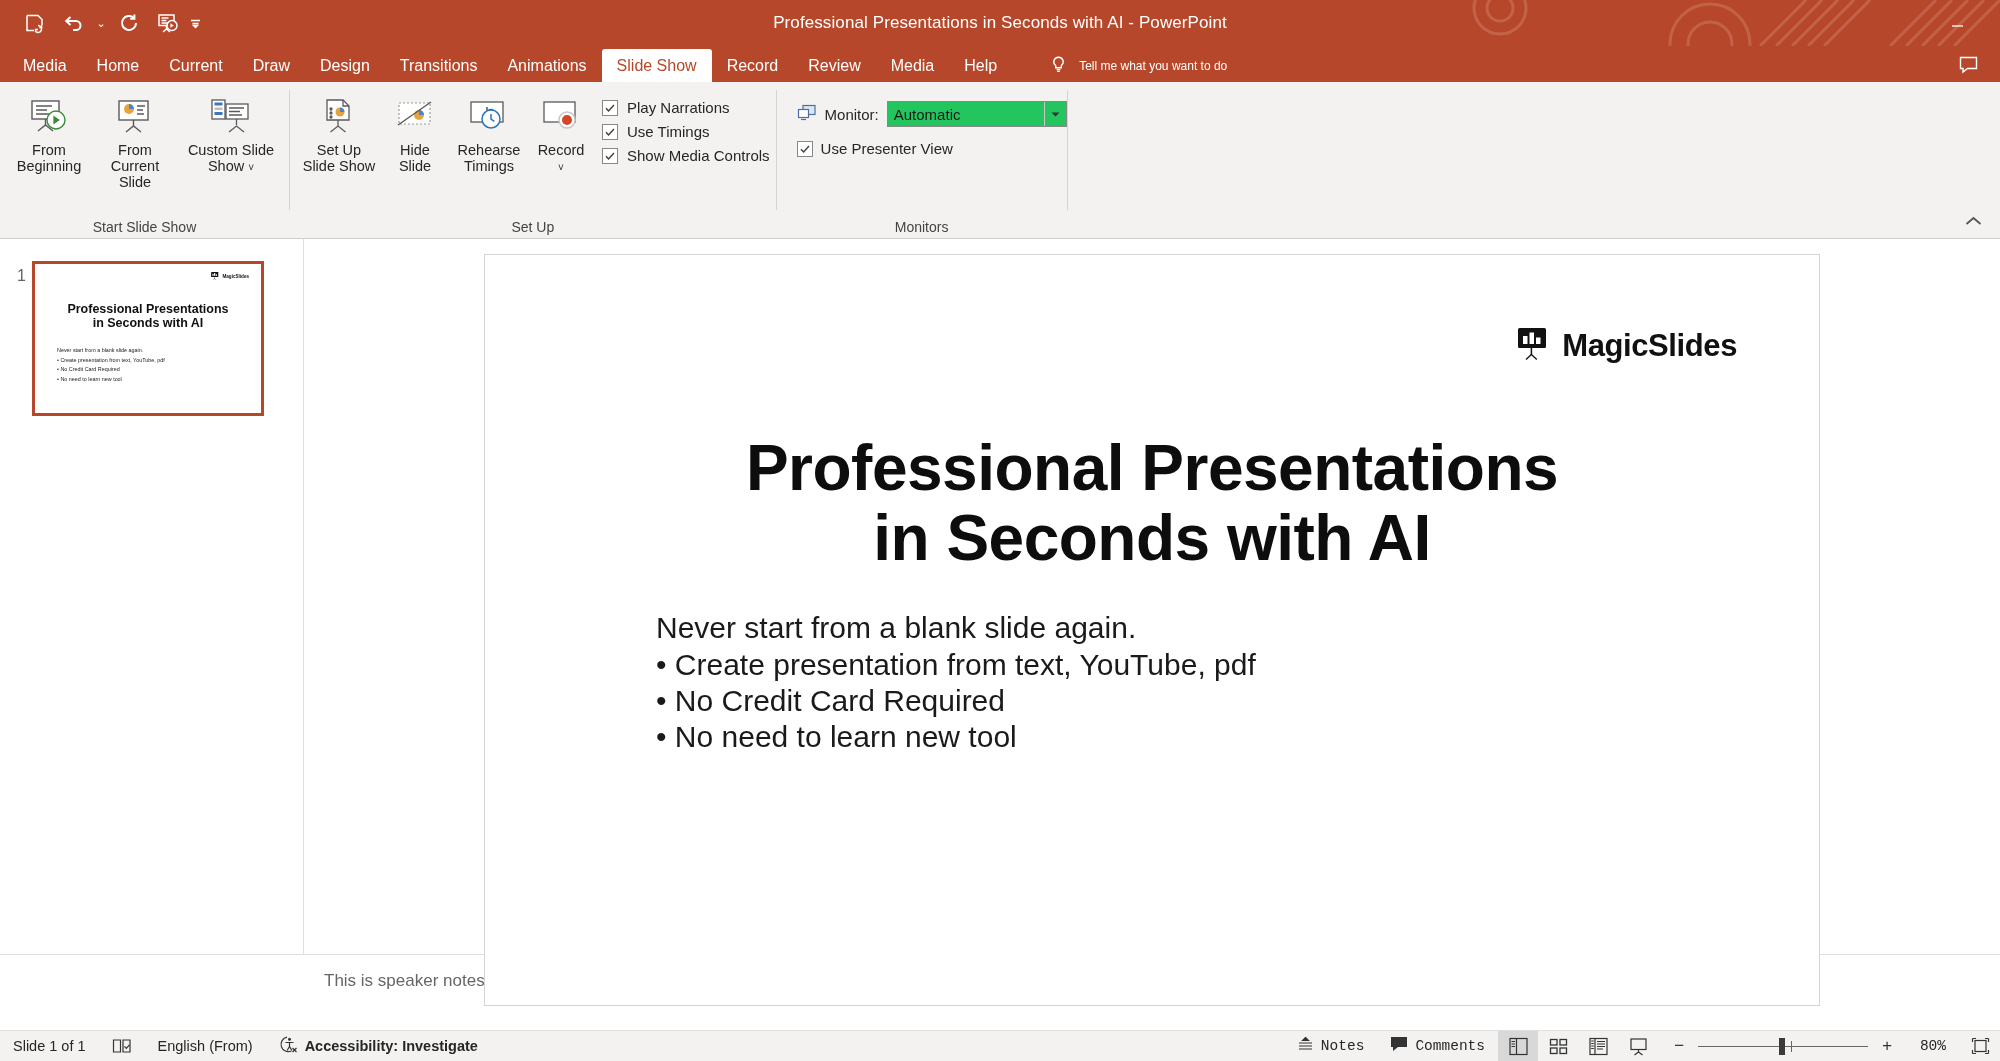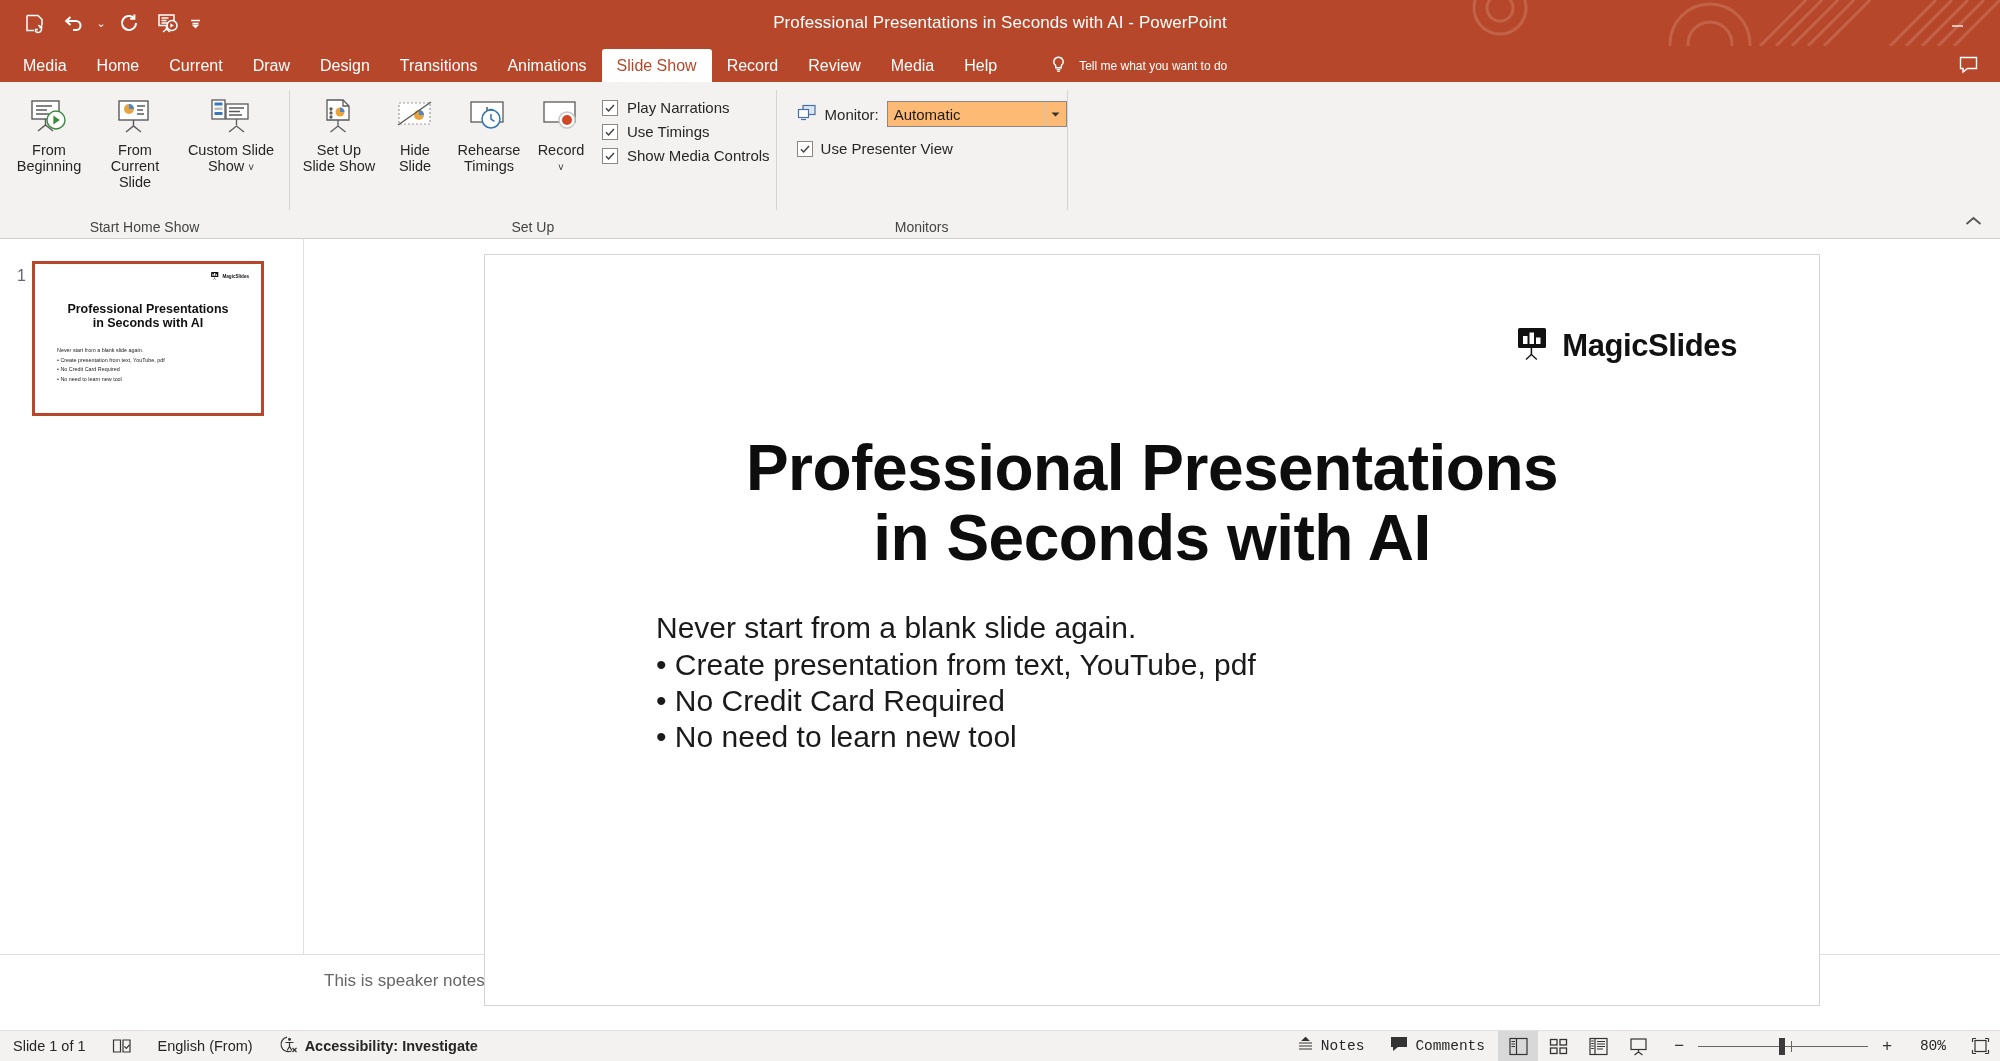--- a/index.html
+++ b/index.html
@@ -77,21 +77,21 @@
   .chkrow { display: flex; align-items: center; gap: 9px; font-size: 15px; color: #262626; }
   .chkbox {
     width: 16px; height: 16px; border: 1px solid #8a8886; background: #fff;
     display: flex; align-items: center; justify-content: center; flex: 0 0 16px;
   }
   .chkbox svg { display:block; }
 
   .moncol { display: flex; flex-direction: column; gap: 13px; padding: 11px 0 0 14px; }
   .monrow { display: flex; align-items: center; gap: 8px; font-size: 15px; color: #262626; }
   .combo {
-    width: 180px; height: 26px; border: 1px solid #8a8886; background: #fdba74;
+    width: 180px; height: 26px; border: 1px solid #8a8886; background: #22c55e;
     display: flex; align-items: center; font-size: 15px; color: #1a1a1a; padding-left: 6px;
     position: relative;
   }
   .combo .arrow {
     position: absolute; right: 0; top: 0; width: 22px; height: 24px; border-left: 1px solid #c8c6c4;
     display: flex; align-items: center; justify-content: center; font-size: 9px; color: #333;
   }
   .collapse-ribbon {
     position: absolute; right: 14px; bottom: 6px; width: 26px; height: 22px;
     display: flex; align-items: center; justify-content: center; color: #555;
@@ -320,21 +320,21 @@
               <rect x="6.5" y="10.5" width="8" height="2.5" fill="#bdbdbd" stroke="none"></rect>
               <rect x="6.5" y="15" width="8" height="3" fill="#3e77bb" stroke="none"></rect>
               <rect x="18" y="7" width="22" height="15" fill="#fff"></rect>
               <path d="M21 11h15M21 14.5h11M21 18h13"></path>
               <path d="M28.5 22v6M21 35l7.5-6 7.5 6"></path>
             </svg>
           </div>
           <div class="lbl"><span>Custom Slide</span><br><span>Show</span> <span class="caret">˅</span></div>
         </div>
       </div>
-      <div class="rgroup-label">Start Home Show</div>
+      <div class="rgroup-label">Start Slide Show</div>
     </div>
 
     <div class="rgroup-sep" style="margin:8px 0 28px 0"></div>
 
     <div class="rgroup">
       <div class="rgroup-body">
         <div class="bigbtn">
           <div class="ic">
             <svg width="44" height="42" viewBox="0 0 44 42" fill="none" stroke="#5a5a5a" stroke-width="1.3">
               <path d="M10 3h16l6 6v14H10z" fill="#fff"></path>

